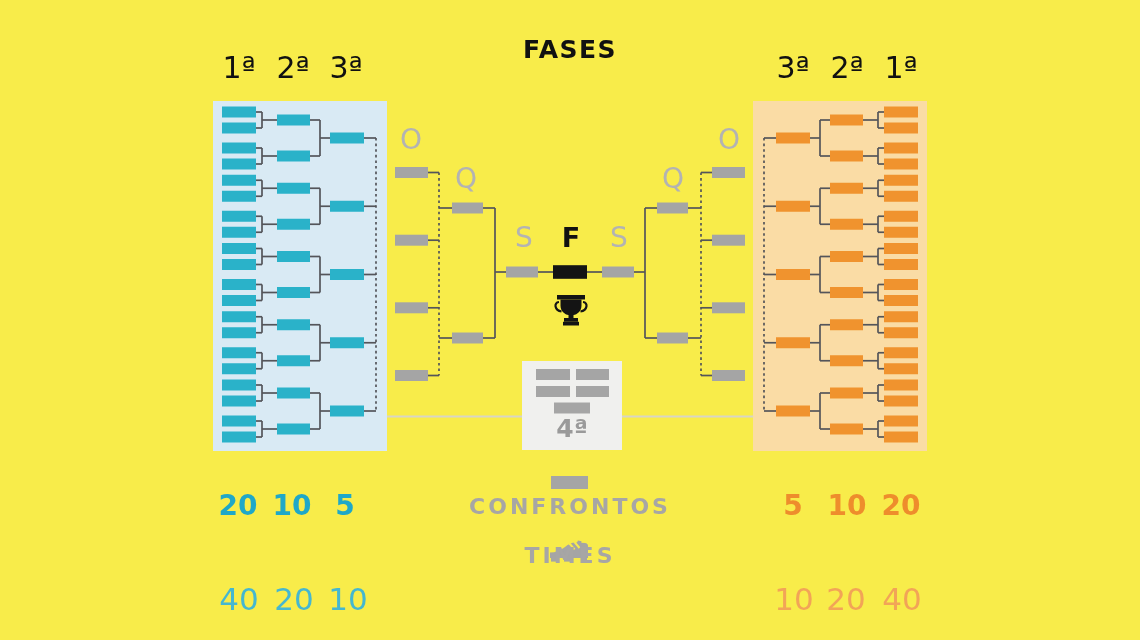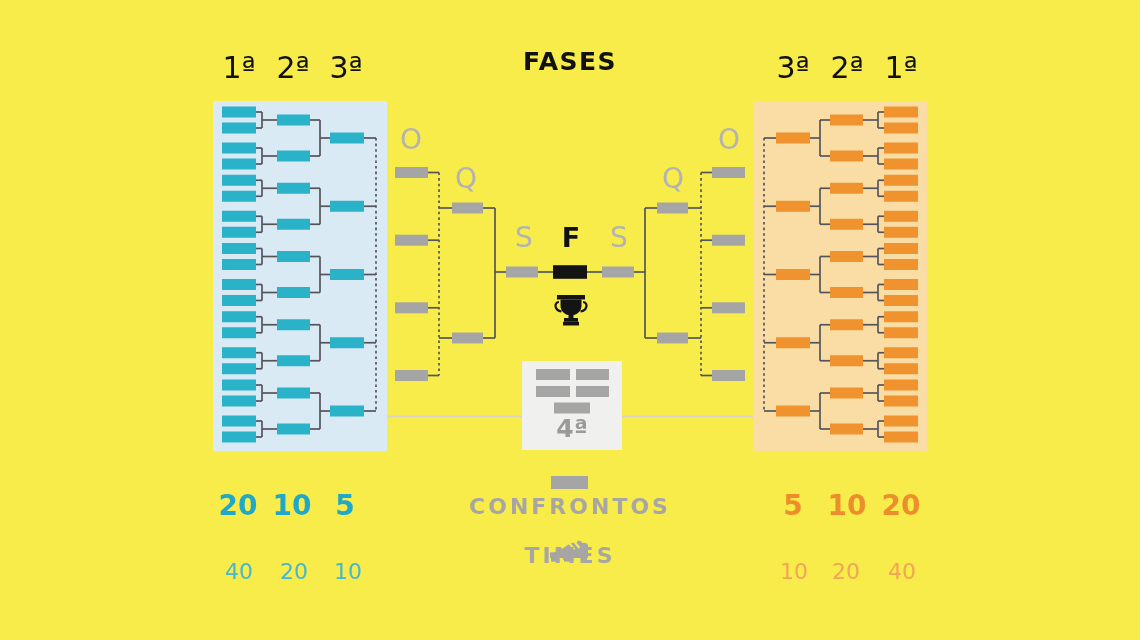--- a/index.html
+++ b/index.html
@@ -10,21 +10,21 @@
   }
   .stage svg.bracket{position:absolute;left:0;top:0;}
   .t{position:absolute;transform:translateX(-50%);white-space:nowrap;line-height:1.15;}
   .title{font-size:25px;font-weight:bold;letter-spacing:1.5px;color:var(--c-header-text,#111);}
   .hdr{font-size:30px;font-weight:normal;color:var(--c-header-text,#111);}
   .round{font-size:28px;font-weight:400;color:var(--c-round-label,#B3B3B3);}
   .final-label{font-size:27px;font-weight:bold;color:var(--c-header-text,#111);}
   .fourth{font-size:25px;font-weight:bold;color:var(--c-fourth-label,#9A9A9A);text-align:right;}
   .legend{font-size:22px;font-weight:bold;letter-spacing:3px;color:var(--c-legend-text,#A7A6A5);}
   .num1{font-size:28px;font-weight:bold;}
-  .num2{font-size:22px;font-weight:400;}
+  .num2{font-size:31px;font-weight:400;margin-top:23px;}
   .cb{color:var(--c-left-text-bold,#1FA8C8);}
   .cl{color:var(--c-left-text-light,#45B7D0);}
   .ob{color:var(--c-right-text-bold,#EE8D2C);}
   .ol{color:var(--c-right-text-light,#F2A457);}
   .bar-icon{position:absolute;left:551px;top:476px;width:37px;height:13px;background:var(--c-neutral-box,#A5A5A5);}
   .boot{position:absolute;left:549px;top:538px;}
   .boot .boot-body{fill:var(--c-neutral-box,#A5A5A5);}
   .boot .boot-lace{stroke:var(--c-background,#F8EC4A);stroke-width:2;fill:none;}
 </style>
 </head>
@@ -286,21 +286,21 @@
       <rect x="554" y="402.5" width="36" height="11" fill="#A5A5A5"></rect>
       <g transform="translate(571,310)" fill="#141414">
     <path d="M -14 -15 H 14 V -10.5 H -14 Z"></path>
     <path d="M -10.5 -10.5 h 21 v 6 c 0 6 -4.5 9 -8 9.5 v 3 h 4.5 v 3.8 h -14 v -3.8 h 4.5 v -3 c -3.5 -0.5 -8 -3.5 -8 -9.5 z"></path>
     <path d="M -8 11.8 H 8 V 15.5 H -8 Z"></path>
     <path d="M -12 -8 C -17.5 -7.5 -16.5 0.5 -9.5 1.5" fill="none" stroke="#141414" stroke-width="2.2"></path>
     <path d="M 12 -8 C 17.5 -7.5 16.5 0.5 9.5 1.5" fill="none" stroke="#141414" stroke-width="2.2"></path>
   </g>
     </svg>
 
-  <div class="t title" style="left:570px;top:48px">FASES</div>
+  <div class="t title" style="left:570px;top:36px">FASES</div>
   <div class="t hdr" style="left:239px;top:51px">1ª</div>
   <div class="t hdr" style="left:293px;top:51px">2ª</div>
   <div class="t hdr" style="left:346px;top:51px">3ª</div>
   <div class="t hdr" style="left:793px;top:51px">3ª</div>
   <div class="t hdr" style="left:847px;top:51px">2ª</div>
   <div class="t hdr" style="left:901px;top:51px">1ª</div>
 
   <div class="t round" style="left:411px;top:124px">O</div>
   <div class="t round" style="left:466px;top:163px">Q</div>
   <div class="t round" style="left:524px;top:222px">S</div>

